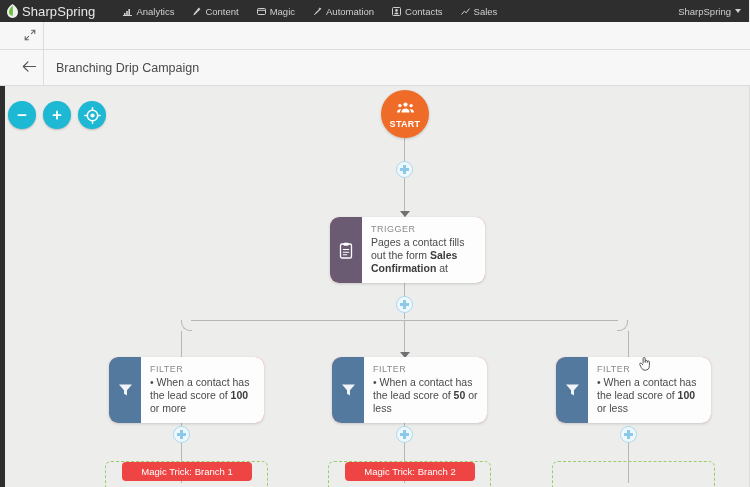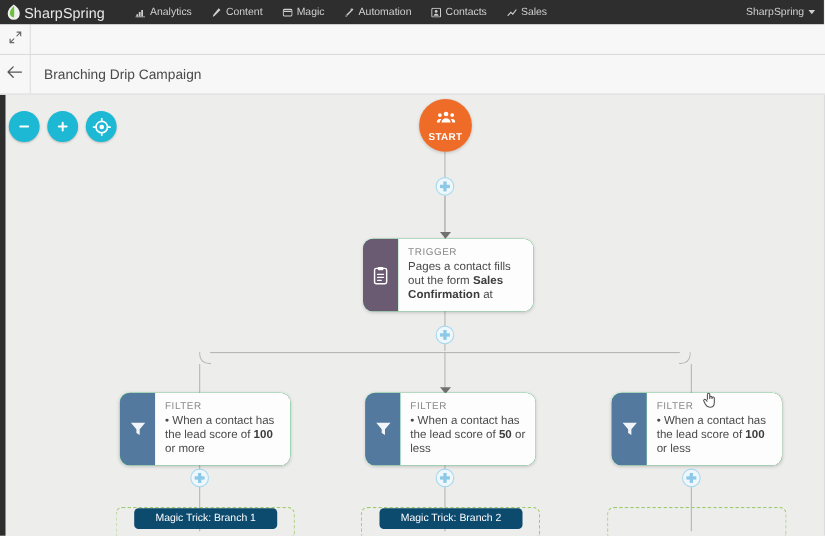--- a/index.html
+++ b/index.html
@@ -45,20 +45,21 @@
     border-top: 4px solid #cfcfcf;
   }
 
   
   .subbar {
     position: absolute; left: 0; width: 750px;
     background: #f7f7f7;
     border-bottom: 1px solid #dcdcdc;
     display: flex; align-items: center;
     z-index: 30;
+    padding-left: 16px;
   }
   .subbar-1 { top: 22px; height: 28px; }
   .subbar-2 { top: 50px; height: 36px; background:#f7f7f7; }
   .gutter-cell {
     width: 28px; height: 100%;
     display: flex; align-items: center; justify-content: center;
     border-right: 1px solid #dcdcdc;
     cursor: pointer; color: #6b6b6b;
   }
   .subbar-2 .gutter-cell { border-right: 1px solid #dcdcdc; }
@@ -148,21 +149,21 @@
   }
   .start-node .slabel {
     color: #fff; font-size: 9px; font-weight: 700;
     letter-spacing: .3px; margin-top: 1px;
   }
 
   .card {
     position: absolute; z-index: 7;
     display: flex;
     border-radius: 9px;
-    background: #22c55e;
+    background: #fca5a5;
     box-shadow: 0 1px 3px rgba(0,0,0,.16);
     cursor: pointer;
     overflow: hidden;
   }
   .card-icon {
     width: 32px; flex: 0 0 32px;
     display: flex; align-items: center; justify-content: center;
     border-radius: 9px 0 0 9px;
   }
   .card-icon svg { display: block; }
@@ -189,21 +190,21 @@
   .branch-group {
     position: absolute; z-index: 5;
     border: 1px dashed #9ccc6a;
     border-bottom: none;
     border-radius: 6px 6px 0 0;
     height: 26px;
   }
   .branch-chip {
     position: absolute; z-index: 8;
     height: 19px; border-radius: 4px;
-    background: #0c4a6e;
+    background: #ef4444;
     display: flex; align-items: center; justify-content: center;
     color: #fff; font-size: 9.5px;
     padding: 0 10px; white-space: nowrap;
     cursor: pointer;
   }
 
   .cursor-icon {
     position: absolute; z-index: 12;
     width: 13px; height: 15px;
   }

